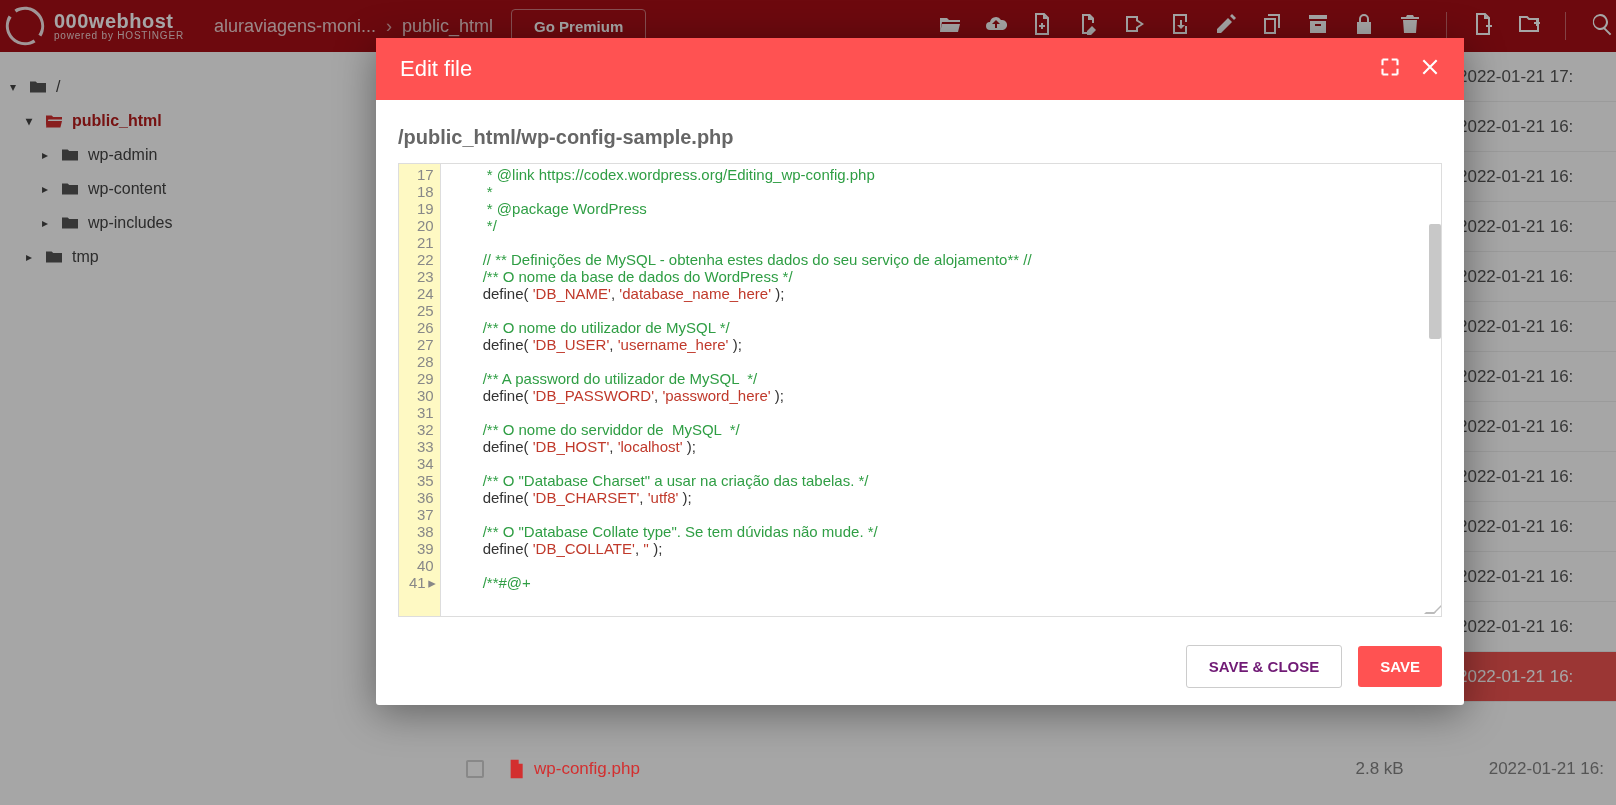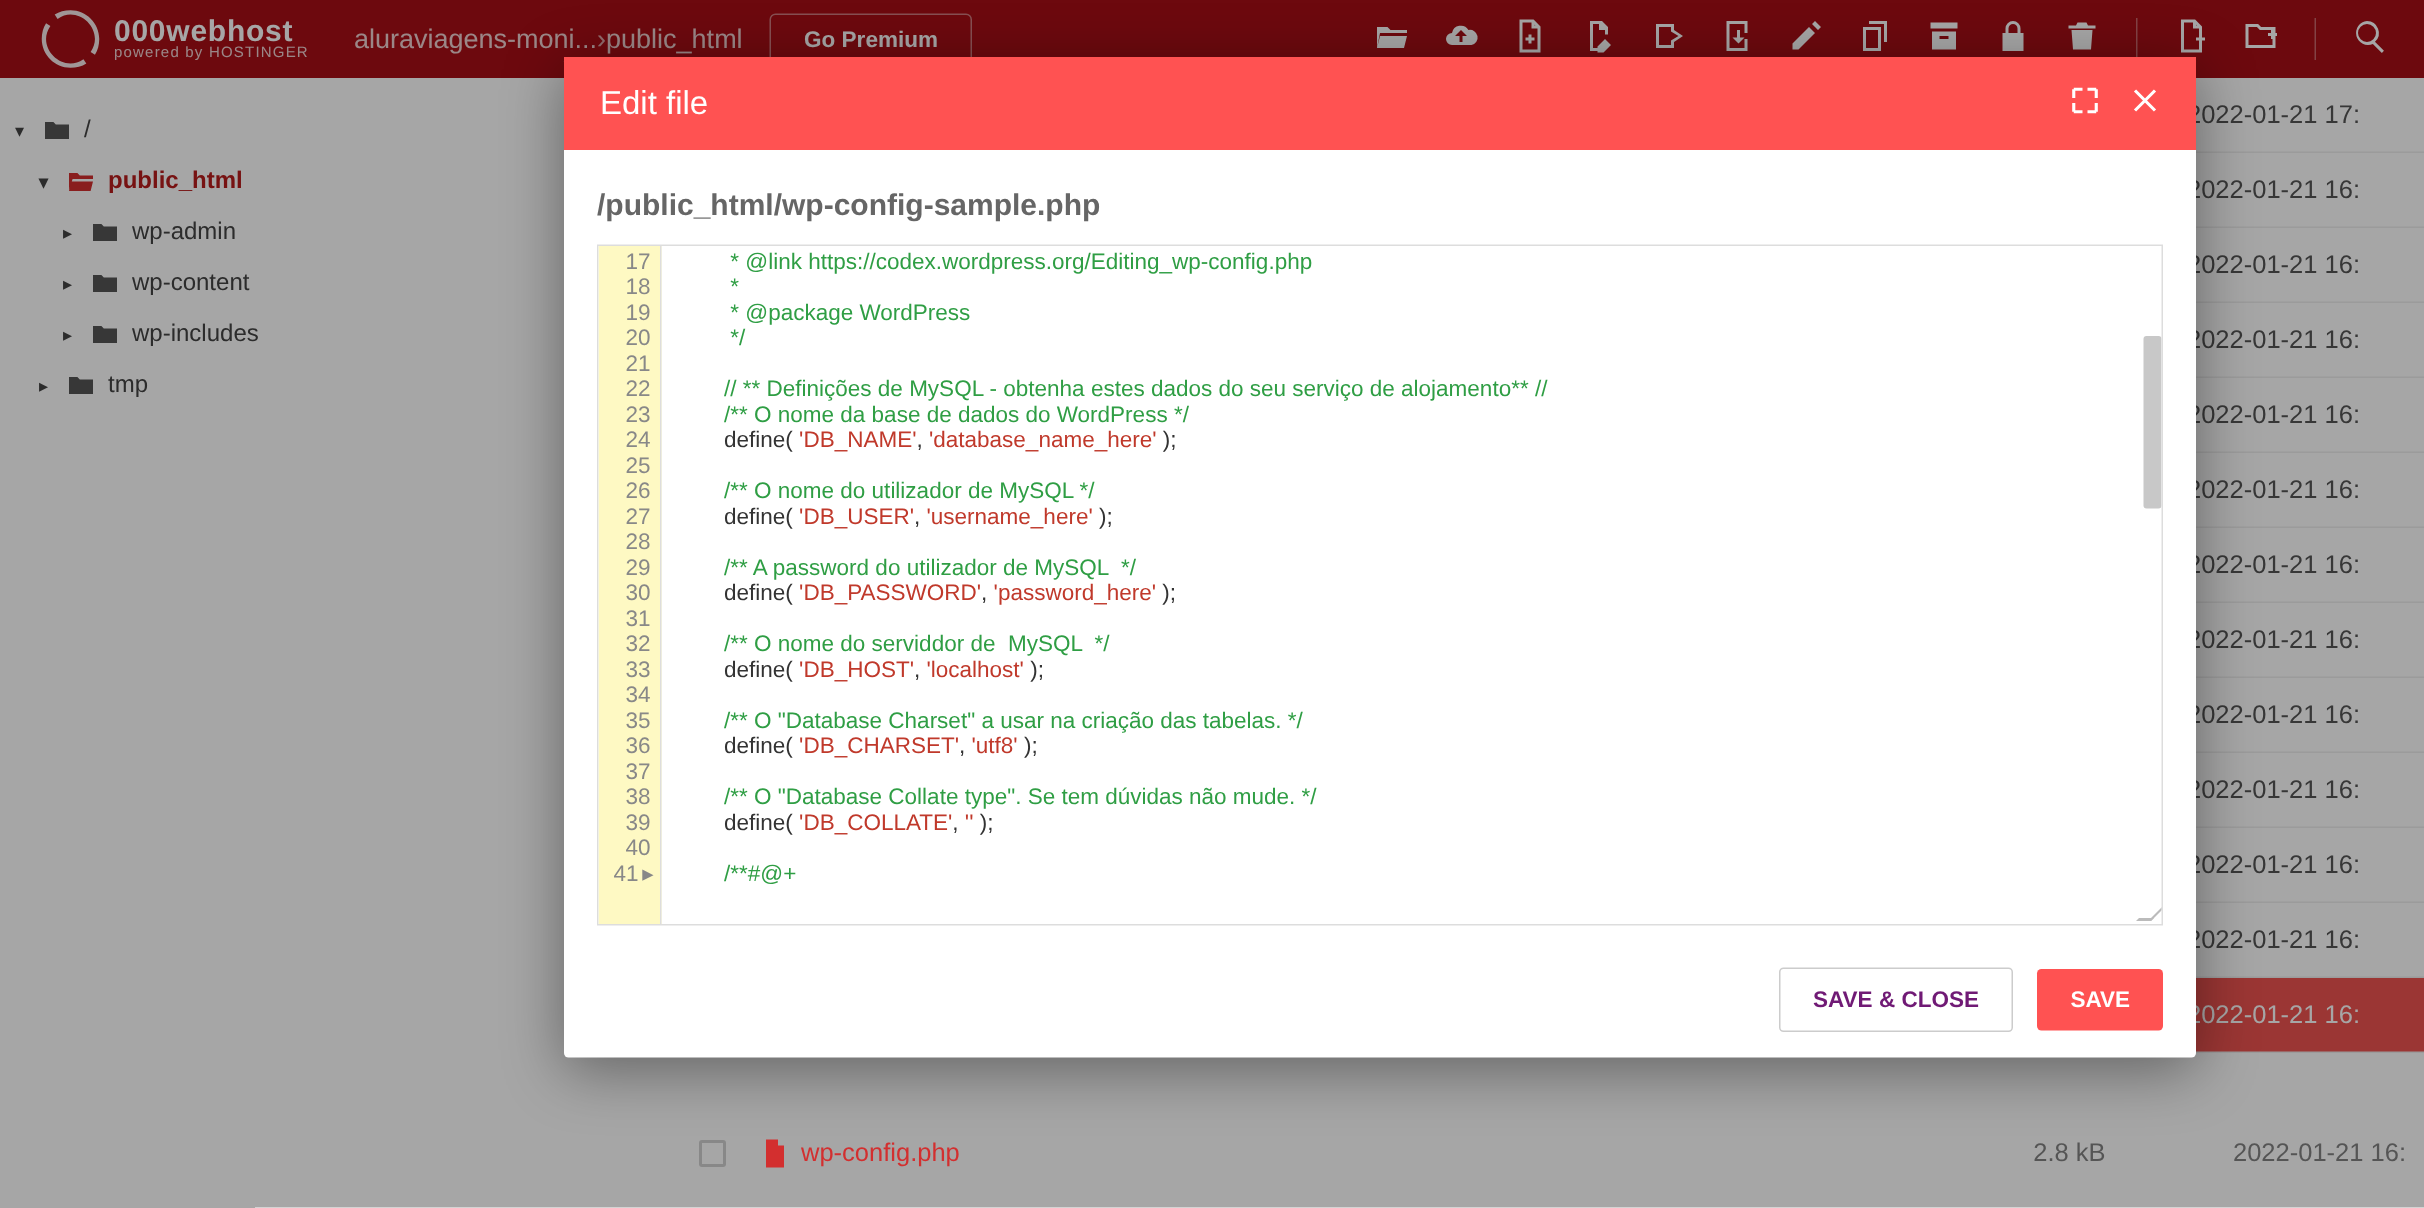--- a/index.html
+++ b/index.html
@@ -1,25 +1,25 @@
 <!DOCTYPE html>
 <html><head>
 <meta charset="utf-8">
 <style>
 * { margin:0; padding:0; box-sizing:border-box; font-family: Arial, Helvetica, sans-serif; }
 html,body { width:1616px; height:805px; overflow:hidden; background:#fff; }
 
 
-.topbar { position:absolute; top:0; left:0; right:0; height:52px; background:#a80f16; color:#fff; display:flex; align-items:center; padding:0 24px; }
+.topbar { position:absolute; top:0; left:0; right:0; height:52px; background:#a80f16; color:#fff; display:flex; align-items:center; padding:0 2px; }
 .logo-swirl { width:46px; height:46px; margin-right:6px; }
 .logo-swirl svg{opacity:.9}
 .logo-text { display:flex; flex-direction:column; line-height:1; }
 .logo-text .a{font-size:20px; font-weight:700; letter-spacing:.5px;}
 .logo-text .b{font-size:10px; opacity:.8; letter-spacing:.8px;}
-.bc { margin-left:30px; display:flex; align-items:center; font-size:18px; color:#eecfd0;}
+.bc { margin-left:30px; display:flex; align-items:center; gap:10px; font-size:18px; color:#eecfd0;}
 .bc-sep{opacity:.8}
 .go-prem { margin-left:18px; border:1px solid #d07a7e; border-radius:4px; padding:8px 22px; font-size:15px; color:#fff; background:transparent; font-weight:700; cursor:pointer;}
 .tb-icons { margin-left:auto; display:flex; align-items:center; gap:22px; }
 .tb-icons svg{width:24px;height:24px;fill:#fff;}
 .tb-sep{width:1px;height:28px;background:#c9666b; margin:0 2px;}
 
 
 .sidebar { position:absolute; top:52px; left:0; width:360px; bottom:0; background:#fff; padding:18px 0 0 0; font-size:16px; color:#444;}
 .tree-row{display:flex;align-items:center;gap:8px;padding:8px 8px 8px 4px;cursor:pointer;}
 .tree-row .chev{width:14px;text-align:center;color:#444;font-size:12px;}

